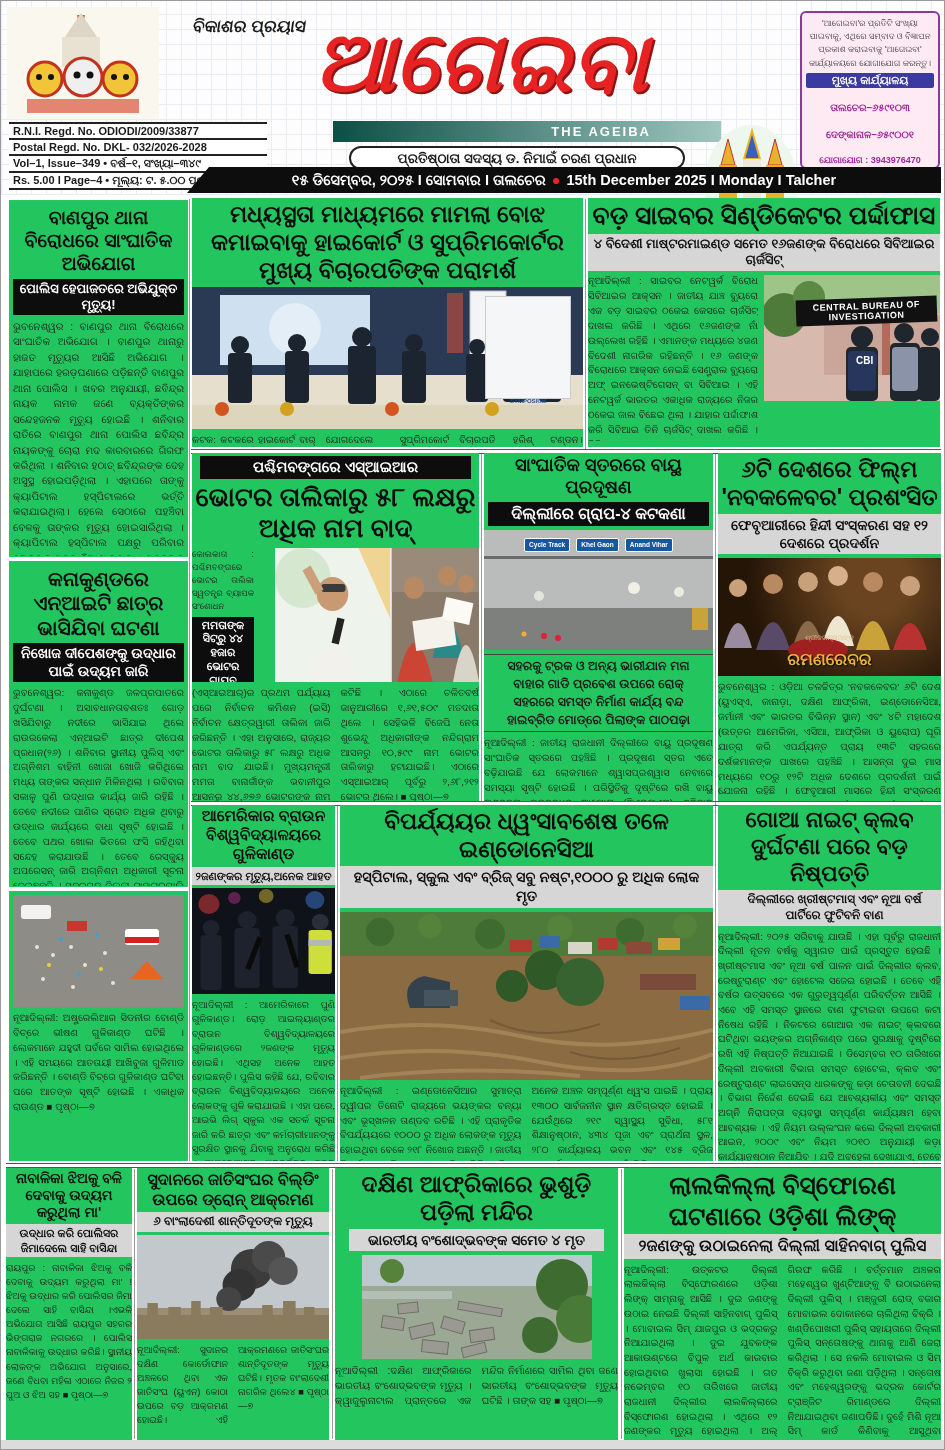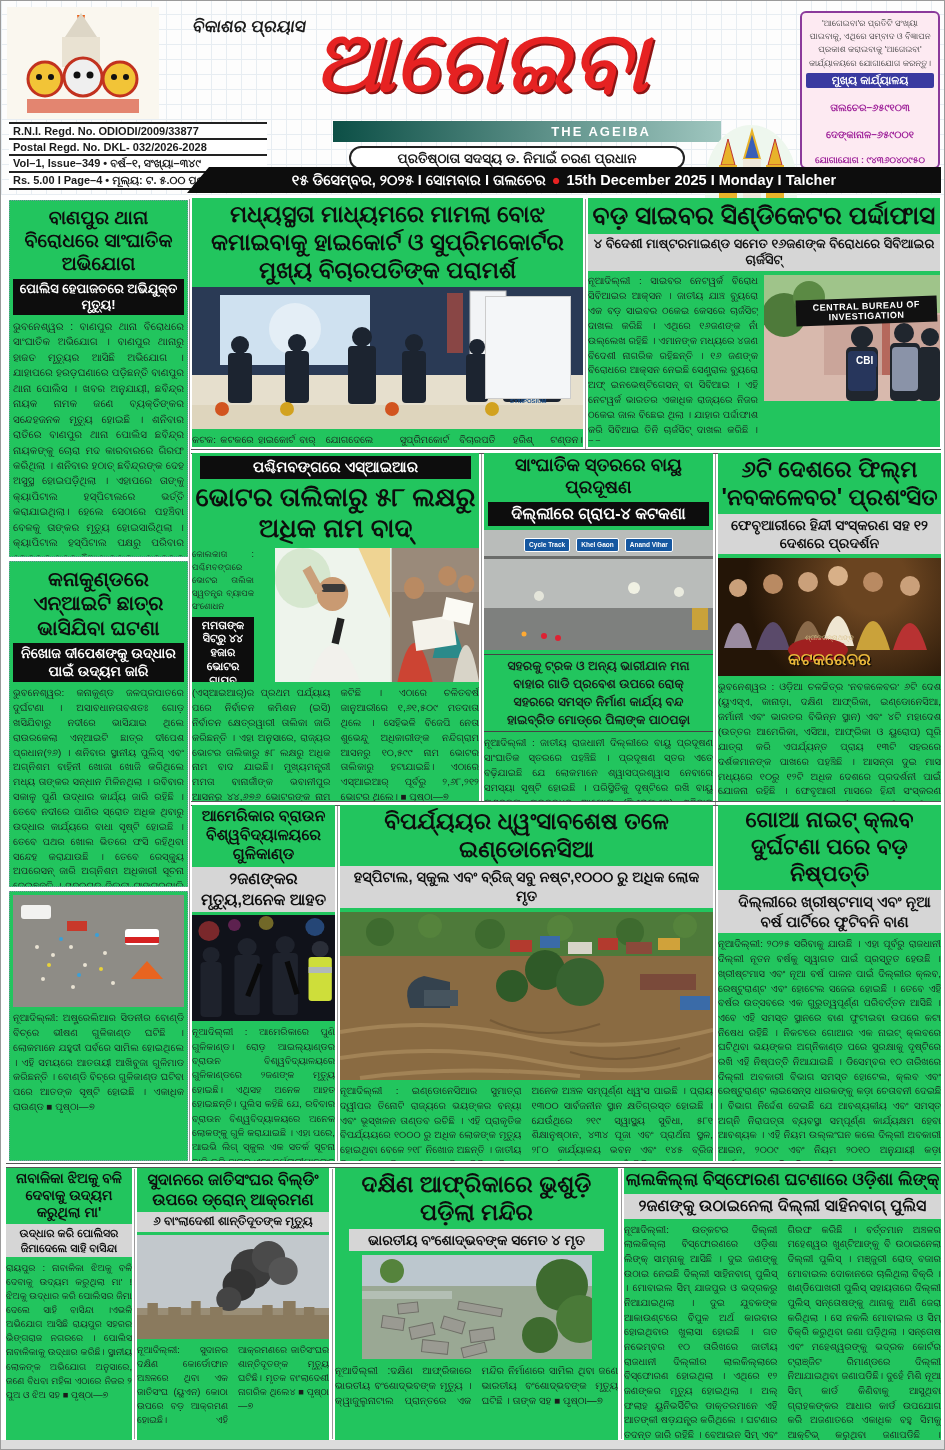--- a/index.html
+++ b/index.html
@@ -112,21 +112,21 @@
         <circle cx="58" cy="92" r="6" fill="#e33"></circle>
           <circle cx="46" cy="100" r="6" fill="#c21"></circle>
       </svg>
     </div>
 
     <div class="abs" id="contact">
       <div class="note">'ଆଗେଇବା'ର ପ୍ରତିଟି ସଂଖ୍ୟା ପାଇବାକୁ, ଏଥିରେ ସମ୍ବାଦ ଓ ବିଜ୍ଞାପନ ପ୍ରକାଶ କରାଇବାକୁ 'ଆଗେଇବା' କାର୍ଯ୍ୟାଳୟରେ ଯୋଗାଯୋଗ କରନ୍ତୁ।</div>
       <div class="office">ମୁଖ୍ୟ କାର୍ଯ୍ୟାଳୟ</div>
       <div class="ph1">ତାଲଚେର–୬୫୯୧୦୩</div>
       <div class="ph1">ଦେଙ୍କାନାଳ–୬୫୯୦୦୧</div>
-      <div class="ph1" style="font-size:9px;">ଯୋଗାଯୋଗ : ୯୪୩୬୦୪୦୯୫୦</div>
+      <div class="ph1" style="font-size:9px;">ଯୋଗାଯୋଗ : 3943976470</div>
       <div id="mailpill"><span class="dot">@</span><span>ageibanews@gmail.com</span></div>
     </div>
 
     <div class="abs" id="dateband">
       <span>୧୫ ଡିସେମ୍ବର, ୨୦୨୫ I ସୋମବାର I ତାଲଚେର</span><span class="rd">●</span><span>15th December 2025 I Monday I Talcher</span>
     </div>
   </div>
 
   <div class="vline" style="left:188px;top:198px;height:962px;"></div>
   <div class="vline" style="left:584px;top:198px;height:250px;"></div>
@@ -288,21 +288,21 @@
           <circle cx="120" cy="18" r="10" fill="#d8b088"></circle>
             <path d="M104 88 Q120 28 136 88 Z" fill="#efe6d2"></path>
           <circle cx="155" cy="24" r="10" fill="#b98a62"></circle>
             <path d="M138 92 Q155 34 172 92 Z" fill="#caa23a"></path>
           <circle cx="192" cy="28" r="10" fill="#caa07a"></circle>
             <path d="M175 92 Q192 38 209 92 Z" fill="#b83232"></path>
           <ellipse cx="100" cy="92" rx="30" ry="12" fill="#a02020"></ellipse>
         </g>
       </svg>
       <div class="postersub">ଶ୍ରୀଜଗନ୍ନାଥଙ୍କ</div>
-      <div class="postertitle">କଟକରେବର</div>
+      <div class="postertitle">ରମଣରେବର</div>
     </div>
     <div class="bd" style="font-size:9.9px;">ଭୁବନେଶ୍ୱର : ଓଡ଼ିଆ ଚଳଚ୍ଚିତ୍ର 'ନବକଳେବର' ୬ଟି ଦେଶ (ୟୁଏସ୍‌ଏ, କାନାଡ଼ା, ଦକ୍ଷିଣ ଆଫ୍ରିକା, ଇଣ୍ଡୋନେସିଆ, ଜର୍ମାନୀ ଏବଂ ଭାରତର ବିଭିନ୍ନ ସ୍ଥାନ) ଏବଂ ୪ଟି ମହାଦେଶ (ଉତ୍ତର ଆମେରିକା, ଏସିଆ, ଆଫ୍ରିକା ଓ ୟୁରୋପ) ଘୂରି ଯାତ୍ରା କରି ଏପର୍ଯ୍ୟନ୍ତ ପ୍ରାୟ ୧୩ଟି ସହରରେ ଦର୍ଶକମାନଙ୍କ ପାଖରେ ପହଞ୍ଚିଛି । ଆସନ୍ତା ଦୁଇ ମାସ ମଧ୍ୟରେ ୧୦ରୁ ୧୨ଟି ଅଧିକ ଦେଶରେ ପ୍ରଦର୍ଶନୀ ପାଇଁ ଯୋଜନା ରହିଛି । ଫେବୃଆରୀ ମାସରେ ହିନ୍ଦୀ ସଂସ୍କରଣ ମୁକ୍ତିଲାଭ କରିବ । ଫିଲ୍ମ ପାଇଁ ଭାରତବର୍ଷର ଦର୍ଶକ ■ ପୃଷ୍ଠା—୭</div>
   </div>
 
   <div class="art dot" style="left:8px;top:560px;width:179px;height:326px;">
     <div class="hl" style="font-size:20px;">କନାକୁଣ୍ଡରେ ଏନ୍‌ଆଇଟି ଛାତ୍ର ଭାସିଯିବା ଘଟଣା</div>
     <div class="bandB" style="font-size:14px;">ନିଖୋଜ ଦୀପେଶଙ୍କୁ ଉଦ୍ଧାର ପାଇଁ ଉଦ୍ୟମ ଜାରି</div>
     <div class="bd" style="font-size:9.9px;">ଭୁବନେଶ୍ୱର: କନାକୁଣ୍ଡ ଜଳପ୍ରପାତରେ ଦୁର୍ଘଟଣା । ଅସାବଧାନତାବଶତଃ ଗୋଡ଼ ଖସିଯିବାରୁ ନଦୀରେ ଭାସିଯାଇ ଥିଲେ ରାଉରକେଲା ଏନ୍‌ଆଇଟି ଛାତ୍ର ଦୀପେଶ ପ୍ରଧାନ(୨୬) । ଶନିବାର ସ୍ଥାନୀୟ ପୁଲିସ୍ ଏବଂ ଅଗ୍ନିଶମ ବାହିନୀ ଖୋଜା ଖୋଜି କରିଥିଲେ ମଧ୍ୟ ତାଙ୍କର ସନ୍ଧାନ ମିଳିନଥିଲା । ରବିବାର ସକାଳୁ ପୁଣି ଉଦ୍ଧାର କାର୍ଯ୍ୟ ଜାରି ରହିଛି । ତେବେ ନଦୀରେ ପାଣିର ସ୍ରୋତ ଅଧିକ ଥିବାରୁ ଉଦ୍ଧାର କାର୍ଯ୍ୟରେ ବାଧା ସୃଷ୍ଟି ହୋଇଛି । ତେବେ ପଥର ଖୋଲ ଭିତରେ ଫସି ରହିଥିବା ସନ୍ଦେହ କରାଯାଉଛି । ତେବେ ରେସ୍କ୍ୟୁ ଅପରେସନ୍ ଜାରି ଅଗ୍ନିଶମ ଅଧିକାରୀ ସୂଚନା ଦେଇଛନ୍ତି । ସୁନ୍ଦରଗଡ଼ ଜିଲ୍ଲା ଟାଙ୍ଗରପାଲି ଥାନା ଅନ୍ତର୍ଗତ ବାଲିଶଙ୍କରା ଦୂରତ ପ୍ରସିଦ୍ଧ ପର୍ଯ୍ୟଟନସ୍ଥଳୀ କନାକୁଣ୍ଡ ଜଳପ୍ରପାତରେ ପର୍ଯ୍ୟଟନ ଉଦ୍ଦେଶ୍ୟରେ ଆସି ଏଭଳି ଘଟିଛି । ଶନିବାର ଦୀପେଶ, ଉତ୍ତରପ୍ରଦେଶର ୨ଜଣ, ରାୟପୁର ■ ପୃଷ୍ଠା—୭</div>
   </div>
 
@@ -334,21 +334,21 @@
             <circle cx="36" cy="70" r="2"></circle>
             <circle cx="88" cy="74" r="2"></circle>
           </g>
       </svg>
     </div>
     <div class="bd" style="font-size:9.9px;">ନୂଆଦିଲ୍ଲୀ: ଅଷ୍ଟ୍ରେଲିଆର ସିଡନୀର ବୋଣ୍ଡି ବିଚ୍‌ରେ ଭୀଷଣ ଗୁଳିକାଣ୍ଡ ଘଟିଛି । ଲୋକମାନେ ଯହୁଦୀ ପର୍ବରେ ସାମିଲ ହୋଇଥିଲେ । ଏହି ସମୟରେ ଆତତାୟୀ ଆଖିବୁଜା ଗୁଳିମାଡ କରିଛନ୍ତି । ବୋଣ୍ଡି ବିଚ୍‌ରେ ଗୁଳିକାଣ୍ଡ ଘଟିବା ପରେ ଆତଙ୍କ ସୃଷ୍ଟି ହୋଇଛି । ଏକାଧିକ ରାଉଣ୍ଡ ■ ପୃଷ୍ଠା—୭</div>
   </div>
 
   <div class="art" style="left:191px;top:804px;width:143px;height:356px;">
     <div class="hl" style="font-size:15.5px;">ଆମେରିକାର ବ୍ରାଉନ ବିଶ୍ୱବିଦ୍ୟାଳୟରେ ଗୁଳିକାଣ୍ଡ</div>
-    <div class="bandG" style="font-size:16px;">୨ଜଣଙ୍କର ମୃତ୍ୟୁ,ଅନେକ ଆହତ</div>
+    <div class="bandG" style="font-size:11px;">୨ଜଣଙ୍କର ମୃତ୍ୟୁ,ଅନେକ ଆହତ</div>
     <div class="ph" style="width:100%;height:106px;margin-top:3px;background:#10121a;">
       <svg viewBox="0 0 135 106" preserveAspectRatio="none">
         <circle cx="16" cy="16" r="10" fill="#d23a3a" opacity=".55"></circle>
         <circle cx="116" cy="12" r="9" fill="#3a7ad2" opacity=".5"></circle>
         <circle cx="70" cy="8" r="7" fill="#e8d23a" opacity=".45"></circle>
         <circle cx="40" cy="10" r="6" fill="#d23aa0" opacity=".4"></circle>
         <g fill="#1e222c">
           <circle cx="52" cy="32" r="9"></circle>
             <rect x="40" y="40" width="24" height="60" rx="4"></rect>
           <circle cx="88" cy="30" r="9"></circle>
@@ -403,21 +403,21 @@
           <path d="M150 108 Q200 132 260 112"></path>
             <path d="M230 140 Q280 156 340 136"></path>
         </g>
       </svg>
     </div>
     <div class="bd c2" style="font-size:9.9px;">ନୂଆଦିଲ୍ଲୀ : ଇଣ୍ଡୋନେସିଆର ସୁମାତ୍ରା ଦ୍ୱୀପର ତିନୋଟି ରାଜ୍ୟରେ ଭୟଙ୍କର ବନ୍ୟା ଏବଂ ଭୂସ୍ଖଳନ ତାଣ୍ଡବ ରଚିଛି । ଏହି ପ୍ରାକୃତିକ ବିପର୍ଯ୍ୟୟରେ ୧୦୦୦ ରୁ ଅଧିକ ଲୋକଙ୍କ ମୃତ୍ୟୁ ହୋଇଥିବା ବେଳେ ୨୧୮ ନିଖୋଜ ଅଛନ୍ତି । ଜାତୀୟ ବିପର୍ଯ୍ୟୟ ପରିଚାଳନା ସଂସ୍ଥା (ବିଏନ୍‌ପିବି)  ଶନିବାର ଆନୁଷ୍ଠାନିକ ଭାବରେ ଏହା ଘୋଷଣା କରିଛି। ବିଏନ୍‌ପିବି ଅନୁଯାୟୀ, ବନ୍ୟା ଏବଂ ଭୂସ୍ଖଳନ ଯୋଗୁଁ ବ୍ୟାପକ ଧନ ଜୀବନ କ୍ଷୟକ୍ଷତି ହୋଇଛି । ହଜାର ହଜାର ଲୋକ ବାସହୀନ ହୋଇଛନ୍ତି ଏବଂ ଅନେକ ଅଞ୍ଚଳ ସମ୍ପୂର୍ଣ୍ଣ ଧ୍ୱଂସ ପାଇଛି । ପ୍ରାୟ ୧୩୦୦ ସାର୍ବଜନୀନ ସ୍ଥାନ କ୍ଷତିଗ୍ରସ୍ତ ହୋଇଛି । ଯେଉଁଥିରେ ୨୧୯ ସ୍ୱାସ୍ଥ୍ୟ ସୁବିଧା, ୫୮୧ ଶିକ୍ଷାନୁଷ୍ଠାନ, ୪୩୪ ପୂଜା ଏବଂ ପ୍ରାର୍ଥନା ସ୍ଥଳ, ୨୮୦ କାର୍ଯ୍ୟାଳୟ ଭବନ ଏବଂ ୧୪୫ ବ୍ରିଜ ଅନ୍ତର୍ଭୁକ୍ତ । ଏହା ଯୋଗୁଁ ରିଲିଫ୍ ଏବଂ ଉଦ୍ଧାର କାର୍ଯ୍ୟକୁ ମଧ୍ୟ ବାଧାପ୍ରାପ୍ତ ହୋଇଛି । ବିଏନ୍‌ପିବିର ତଥ୍ୟ ଏବଂ ସୂଚନା କେନ୍ଦ୍ରର ମୁଖ୍ୟ ଅବ୍ଦୁଲ ମୁହାରୀ ଏକ ସାମ୍ବାଦିକ ସମ୍ମିଳନୀରେ କହିଛନ୍ତି, ପ୍ରଭାବିତ ■ ପୃଷ୍ଠା—୭</div>
   </div>
 
   <div class="art" style="left:717px;top:804px;width:223px;height:356px;">
     <div class="hl" style="font-size:22px;">ଗୋଆ ନାଇଟ୍ କ୍ଲବ ଦୁର୍ଘଟଣା ପରେ ବଡ଼ ନିଷ୍ପତ୍ତି</div>
-    <div class="bandG" style="font-size:15px;padding-left:12px;">ଦିଲ୍ଲୀରେ ଖ୍ରୀଷ୍ଟମାସ୍ ଏବଂ ନୂଆ ବର୍ଷ ପାର୍ଟିରେ ଫୁଟିବନି ବାଣ</div>
+    <div class="bandG" style="font-size:12px;padding-left:12px;">ଦିଲ୍ଲୀରେ ଖ୍ରୀଷ୍ଟମାସ୍ ଏବଂ ନୂଆ ବର୍ଷ ପାର୍ଟିରେ ଫୁଟିବନି ବାଣ</div>
     <div class="bd" style="font-size:9.8px;">ନୂଆଦିଲ୍ଲୀ: ୨୦୨୫ ସରିବାକୁ ଯାଉଛି । ଏହା ପୂର୍ବରୁ ରାଜଧାନୀ ଦିଲ୍ଲୀ ନୂତନ ବର୍ଷକୁ ସ୍ୱାଗତ ପାଇଁ ପ୍ରସ୍ତୁତ ହେଉଛି । ଖ୍ରୀଷ୍ଟମାସ ଏବଂ ନୂଆ ବର୍ଷ ପାଳନ ପାଇଁ ଦିଲ୍ଲୀର କ୍ଲବ, ରେଷ୍ଟୁରାଣ୍ଟ ଏବଂ ହୋଟେଲ ସଜେଇ ହୋଇଛି । ତେବେ ଏହି ବର୍ଷର ଉତ୍ସବରେ ଏକ ଗୁରୁତ୍ୱପୂର୍ଣ୍ଣ ପରିବର୍ତ୍ତନ ଆସିଛି । ଏବେ ଏହି ସମସ୍ତ ସ୍ଥାନରେ ବାଣ ଫୁଟାଇବା ଉପରେ କଟା ନିଷେଧ ରହିଛି । ନିକଟରେ ଗୋଆର ଏକ ନାଇଟ୍ କ୍ଲବରେ ଘଟିଥିବା ଭୟଙ୍କର ଅଗ୍ନିକାଣ୍ଡ ପରେ ସୁରକ୍ଷାକୁ ଦୃଷ୍ଟିରେ ରଖି ଏହି ନିଷ୍ପତ୍ତି ନିଆଯାଇଛି ।  ଡିସେମ୍ବର ୧୦ ତାରିଖରେ ଦିଲ୍ଲୀ ଅବକାରୀ ବିଭାଗ ସମସ୍ତ ହୋଟେଲ, କ୍ଲବ ଏବଂ ରେଷ୍ଟୁରାଣ୍ଟ ଲାଇସେନ୍ସ ଧାରକଙ୍କୁ କଡ଼ା ଚେତାବନୀ ଦେଇଛି । ବିଭାଗ ନିର୍ଦ୍ଦେଶ ଦେଇଛି ଯେ ଆବଶ୍ୟକୀୟ ଏବଂ ସମସ୍ତ ଅଗ୍ନି ନିରାପତ୍ତା ବ୍ୟବସ୍ଥା ସମ୍ପୂର୍ଣ୍ଣ କାର୍ଯ୍ୟକ୍ଷମ ହେବା ଆବଶ୍ୟକ । ଏହି ନିୟମ ଉଲ୍ଲଂଘନ କଲେ ଦିଲ୍ଲୀ ଅବକାରୀ ଆଇନ, ୨୦୦୯ ଏବଂ ନିୟମ ୨୦୧୦ ଅନୁଯାୟୀ କଡ଼ା କାର୍ଯ୍ୟାନୁଷ୍ଠାନ ନିଆଯିବ । ଯଦି ଅବହେଳା ଦେଖାଯାଏ, ତେବେ ସମ୍ପୃକ୍ତ ପ୍ରତିଷ୍ଠାନର ଲାଇସେନ୍ସକୁ ନିଲମ୍ବିତ କିମ୍ବା ବାତିଲ କରାଯାଇପାରେ । ନିକଟରେ ଗୋଆର ଏକ ନାଇଟ୍ କ୍ଲବରେ ଘଟିଥିବା ଅଗ୍ନିକାଣ୍ଡ ସମଗ୍ର ଦେଶକୁ ଚକିତ କରିଦେଇଛି । ଏହି ଦୁଃଖଦ ଘଟଣାରେ ଅତି କମରେ ୨୫ ଜଣ ପ୍ରାଣ ହରାଇଛନ୍ତି। ଏହି ଘଟଣାକୁ ଦୃଷ୍ଟିରେ ରଖି ଦିଲ୍ଲୀ ଅବକାରୀ ବିଭାଗ ସ୍ପଷ୍ଟ କରିଛି ■ ପୃଷ୍ଠା—୭</div>
   </div>
 
   <div class="art" style="left:5px;top:1167px;width:126px;height:272px;">
     <div class="hl" style="font-size:14px;">ନାବାଳିକା ଝିଅକୁ ବଳି ଦେବାକୁ ଉଦ୍ୟମ କରୁଥିଲା ମା'</div>
     <div class="bandG" style="font-size:11px;">ଉଦ୍ଧାର କରି ପୋଲିସର ଜିମାଦେଲେ ସାହି ବାସିନ୍ଦା</div>
     <div class="bd" style="font-size:9.4px;">ରାୟପୁର : ନାବାଳିକା ଝିଅକୁ ବଳି ଦେବାକୁ ଉଦ୍ୟମ କରୁଥିଲା ମା' ! ଝିଅକୁ ଉଦ୍ଧାର କରି ପୋଲିସର ଜିମା ଦେଲେ ସାହି ବାସିନ୍ଦା ।ଏଭଳି ଅଭିଯୋଗ ଆସିଛି ରାୟପୁର ସହରର ଭିଙ୍ଗରାଜ ନଗରରେ । ପୋଲିସ ନାବାଳିକାକୁ ଉଦ୍ଧାର କରିଛି। ସ୍ଥାନୀୟ ଲୋକଙ୍କ ଅଭିଯୋଗ ଅନୁସାରେ, ଜଣେ ବିଧବା ମହିଳା ଏଠାରେ ନିଜର ୨ ପୁଅ ଓ ଝିଅ ସହ ■ ପୃଷ୍ଠା—୭</div>
   </div>
 
   <div class="art" style="left:136px;top:1167px;width:192px;height:272px;">
@@ -464,18 +464,18 @@
           <rect x="36" y="48" width="20" height="10" transform="rotate(-6 46 53)"></rect>
           <rect x="96" y="50" width="44" height="8" transform="rotate(10 118 54)"></rect>
         </g>
         <rect x="0" y="36" width="90" height="8" fill="#b3bfb4"></rect>
       </svg>
     </div>
     <div class="bd c2" style="font-size:10px;">ନୂଆଦିଲ୍ଲୀ :ଦକ୍ଷିଣ ଆଫ୍ରିକାରେ ଭାରତୀୟ ବଂଶୋଦ୍ଭବଙ୍କ ମୃତ୍ୟୁ । କ୍ୱାଜୁଲୁନାଟାଲ ପ୍ରାନ୍ତରେ ଏକ ମନ୍ଦିର ନିର୍ମାଣରେ ସାମିଲ ଥିବା ଜଣେ ଭାରତୀୟ ବଂଶୋଦ୍ଭବଙ୍କ ମୃତ୍ୟୁ ଘଟିଛି । ତାଙ୍କ ସହ ■ ପୃଷ୍ଠା—୭</div>
   </div>
 
   <div class="art" style="left:623px;top:1167px;width:317px;height:272px;">
-    <div class="hl" style="font-size:17px;">ଲାଲକିଲ୍ଲା ବିସ୍ଫୋରଣ ଘଟଣାରେ ଓଡ଼ିଶା ଲିଙ୍କ୍</div>
+    <div class="hl" style="font-size:25px;">ଲାଲକିଲ୍ଲା ବିସ୍ଫୋରଣ ଘଟଣାରେ ଓଡ଼ିଶା ଲିଙ୍କ୍</div>
     <div class="bandG" style="font-size:16px;">୨ଜଣଙ୍କୁ ଉଠାଇନେଲା ଦିଲ୍ଲୀ ସାହିନବାଗ୍ ପୁଲିସ</div>
     <div class="bd c2" style="font-size:9.8px;">ନୂଆଦିଲ୍ଲୀ: ଉତ୍କଟର ଦିଲ୍ଲୀ ଲାଲକିଲ୍ଲା ବିସ୍ଫୋରଣରେ ଓଡ଼ିଶା ଲିଙ୍କ୍ ସାମ୍ନାକୁ ଆସିଛି । ଦୁଇ ଜଣଙ୍କୁ ଉଠାଇ ନେଇଛି ଦିଲ୍ଲୀ ସାହିନବାଗ୍ ପୁଲିସ୍ । ମୋବାଇଲ ସିମ୍ ଯାଜପୁର ଓ ଭଦ୍ରକରୁ ନିଆଯାଇଥିଲା । ଦୁଇ ଯୁବକଙ୍କ ଆକାଉଣ୍ଟରେ ବିପୁଳ ଅର୍ଥ କାରବାର ହୋଇଥିବାର ଖୁଲାସା ହୋଇଛି । ଗତ ନଭେମ୍ବର ୧୦ ତାରିଖରେ ଜାତୀୟ ରାଜଧାନୀ ଦିଲ୍ଲୀର ଲାଲକିଲ୍ଲାରେ ବିସ୍ଫୋରଣ ହୋଇଥିଲା । ଏଥିରେ ୧୨ ଜଣଙ୍କର ମୃତ୍ୟୁ ହୋଇଥିଲା । ଅଲ୍ ଫଲାହ ୟୁନିଭର୍ସିଟିର ଡାକ୍ତରମାନେ ଏହି ଆତଙ୍କୀ ଷଡ଼ଯନ୍ତ୍ର କରିଥିଲେ । ଘଟଣାର ତଦନ୍ତ ଜାରି ରହିଛି । ବେଆଇନ ସିମ୍ ଏବଂ ନକଲି ଫୋନ୍ ବିକ୍ରି ଅଭିଯୋଗରେ ଭଦ୍ରକ ଖଣ୍ଡିପୋଖରୀର ମୋବାଇଲ୍ ଦୋକାନୀ ସନ୍ତୋଷଙ୍କୁ ଦିଲ୍ଲୀ ପୁଲିସ୍ ଗିରଫ କରିଛି । ବର୍ତ୍ତମାନ ଅଞ୍ଚଳର ମହେଶ୍ୱର ଖୁଣ୍ଟିଆଙ୍କୁ ବି ଉଠାଇନେଲା ଦିଲ୍ଲୀ ପୁଲିସ୍ । ମଞ୍ଜୁରୀ ରୋଡ୍ ବଜାର ମୋବାଇଲ ଦୋକାନରେ ଚାଲିଥିଲା ବିକ୍ରି । ଖଣ୍ଡିପୋଖରୀ ପୁଲିସ୍ ସହାୟତାରେ ଦିଲ୍ଲୀ ପୁଲିସ୍ ସନ୍ତୋଷଙ୍କୁ ଥାନାକୁ ଆଣି ଜେରା କରିଥିଲା । ସେ ନକଲି ମୋବାଇଲ ଓ ସିମ୍ ବିକ୍ରି କରୁଥିବା ଜଣା ପଡ଼ିଥିଲା । ସନ୍ତୋଷ ଏବଂ ମହେଶ୍ୱରଙ୍କୁ ଭଦ୍ରକ କୋର୍ଟର ଟ୍ରାଞ୍ଜିଟ ରିମାଣ୍ଡରେ ଦିଲ୍ଲୀ ନିଆଯାଇଥିବା ଜଣାପଡିଛି। ଦୁହେଁ ମିଶି ନୂଆ ସିମ୍ କାର୍ଡ କିଣିବାକୁ ଆସୁଥିବା ଗ୍ରାହକଙ୍କର ଆଧାର କାର୍ଡ ଉପଯୋଗ କରି ଅଜଣାତରେ ଏକାଧିକ ବହୁ ସିମକୁ ଆକ୍ଟିଭ୍ କରୁଥିବା ଜଣାପଡିଛି ।  ଗ୍ରାହକଙ୍କୁ ଗୋଟିଏ ସିମକାର୍ଡ ଦେଉଥିଲେ । ଆକ୍ଟିଭ୍ ହୋଇଥିବା ଅନ୍ୟ ସିମକାର୍ଡକୁ ଉଚ୍ଚାଦରରେ ବେନାମୀ ■ ପୃଷ୍ଠା—୭</div>
   </div>
 
 </div>
 
 </body></html>

